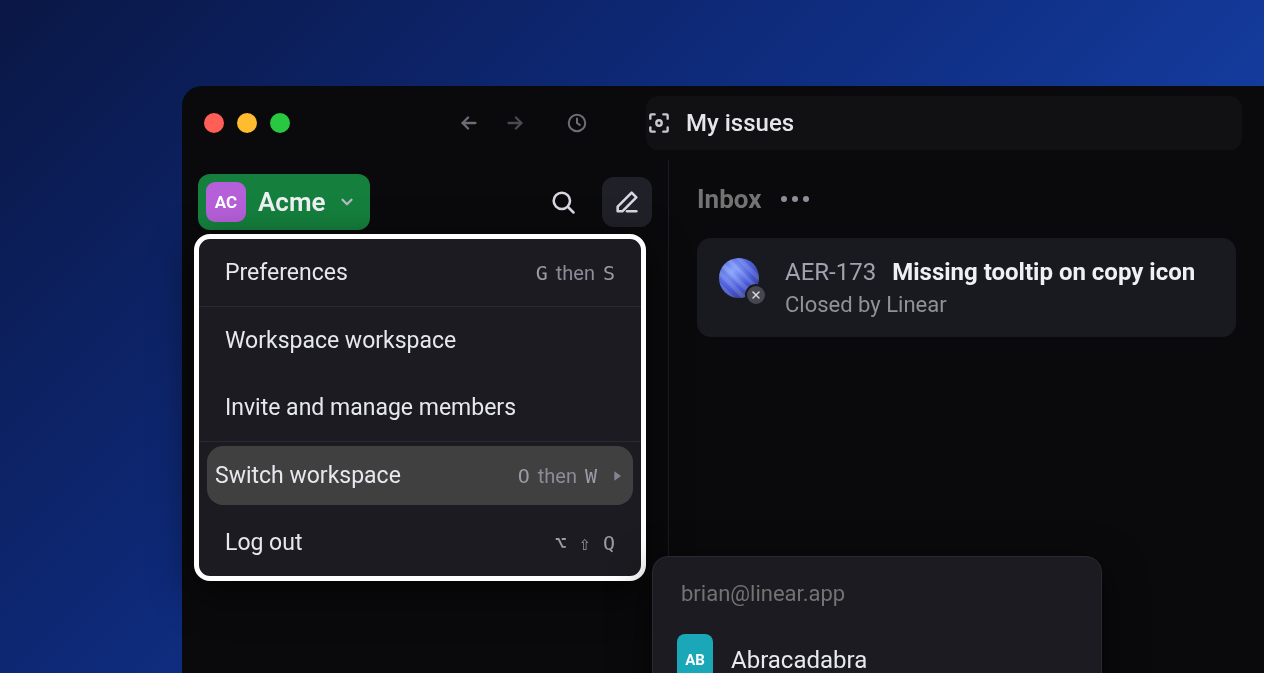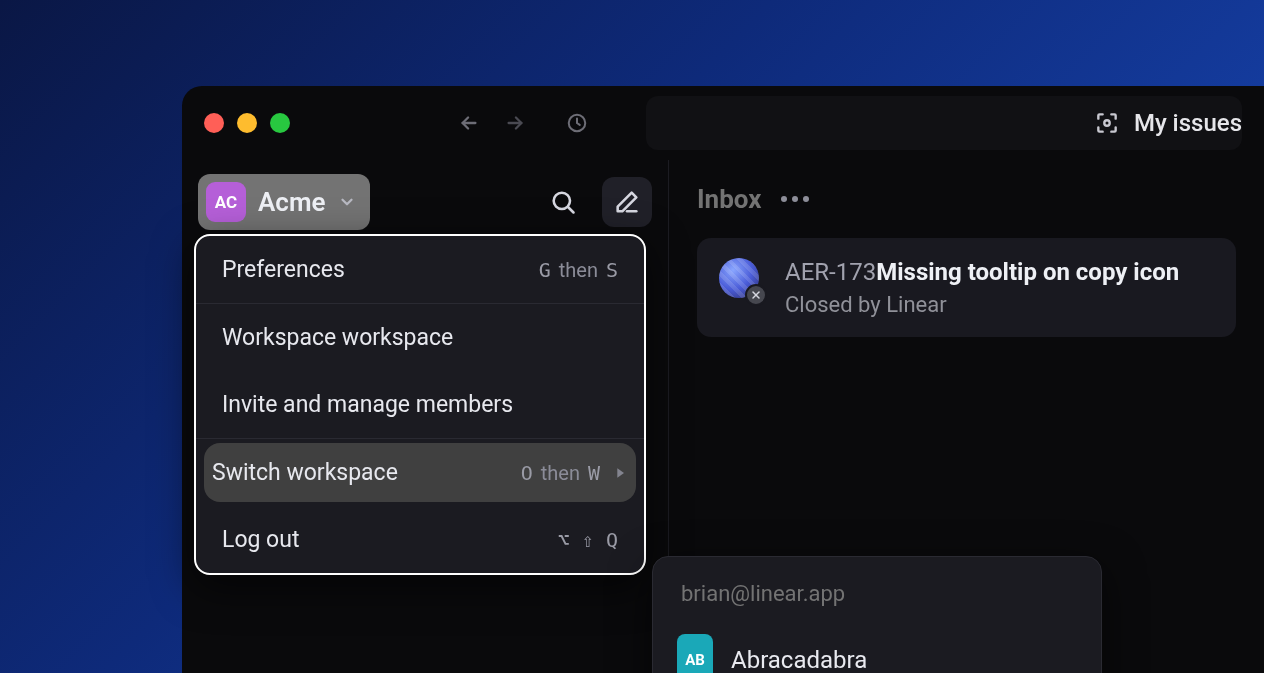--- a/index.html
+++ b/index.html
@@ -41,21 +41,21 @@
   }
   .nav-btn svg { width: 22px; height: 22px; }
   .topbar-right {
     margin-left: 40px;
     flex: 1;
     height: 54px;
     background: #111114;
     border-radius: 12px;
     display: flex;
     align-items: center;
-    justify-content: flex-end;
+    justify-content: flex-start;
     gap: 14px;
     color: #e6e6ea;
     font-size: 24px;
     font-weight: 500;
   }
   .focus-icon { width:26px; height:26px; color:#c8c8d0; }
   .body-row {
     flex: 1;
     display: flex;
     position: relative;
@@ -63,21 +63,21 @@
   .sidebar {
     width: 486px;
     padding: 14px 16px;
     position: relative;
   }
   .ws-row { display:flex; align-items:center; gap:14px; }
   .ws-chip {
     display: flex;
     align-items: center;
     gap: 12px;
-    background: #737373;
+    background: #15803d;
     border-radius: 12px;
     padding: 8px 14px 8px 8px;
     color: #eef0f5;
     font-size: 26px;
     font-weight: 600;
   }
   .ws-avatar {
     width: 40px; height: 40px;
     border-radius: 9px;
     display:flex; align-items:center; justify-content:center;
@@ -94,21 +94,21 @@
   .icon-btn.compose { background:#202028; }
   .icon-btn svg { width:28px; height:28px; stroke-width:2.2; }
   .spacer { flex:1; }
 
   .dropdown {
     position:absolute;
     left: 12px;
     top: 74px;
     width: 452px;
     background: #1b1b21;
-    border: 2px solid #ffffff;
+    border: 5px solid #ffffff;
     border-radius: 16px;
     box-shadow: 0 12px 40px rgba(0,0,0,.6);
     overflow:hidden;
     z-index: 5;
   }
   .dd-item {
     display:flex;
     align-items:center;
     padding: 20px 26px;
     color:#e7e8ee;
@@ -164,21 +164,21 @@
   }
   .xbadge {
     position:absolute; right:-4px; bottom:-4px;
     width:22px; height:22px; border-radius:50%;
     background:#46474f; color:#d6d7e0;
     display:flex; align-items:center; justify-content:center;
     border:2px solid #191920;
   }
   .xbadge svg{width:12px;height:12px;}
   .issue-text { display:flex; flex-direction:column; gap:6px; }
-  .issue-line1 { display:flex; align-items:baseline;text-align:center; }
+  .issue-line1 { display:flex; gap:16px; align-items:baseline;text-align:center; }
   .issue-id { color:#a1a2ae; font-size:24px; }
   .issue-title { color:#eef0f5; font-size:24px; font-weight:700; }
   .issue-sub { color:#909199; font-size:22px; }
 
   .submenu {
     position:absolute;
     left: 470px;
     top: 396px;
     width: 450px;
     background: #1b1b21;

